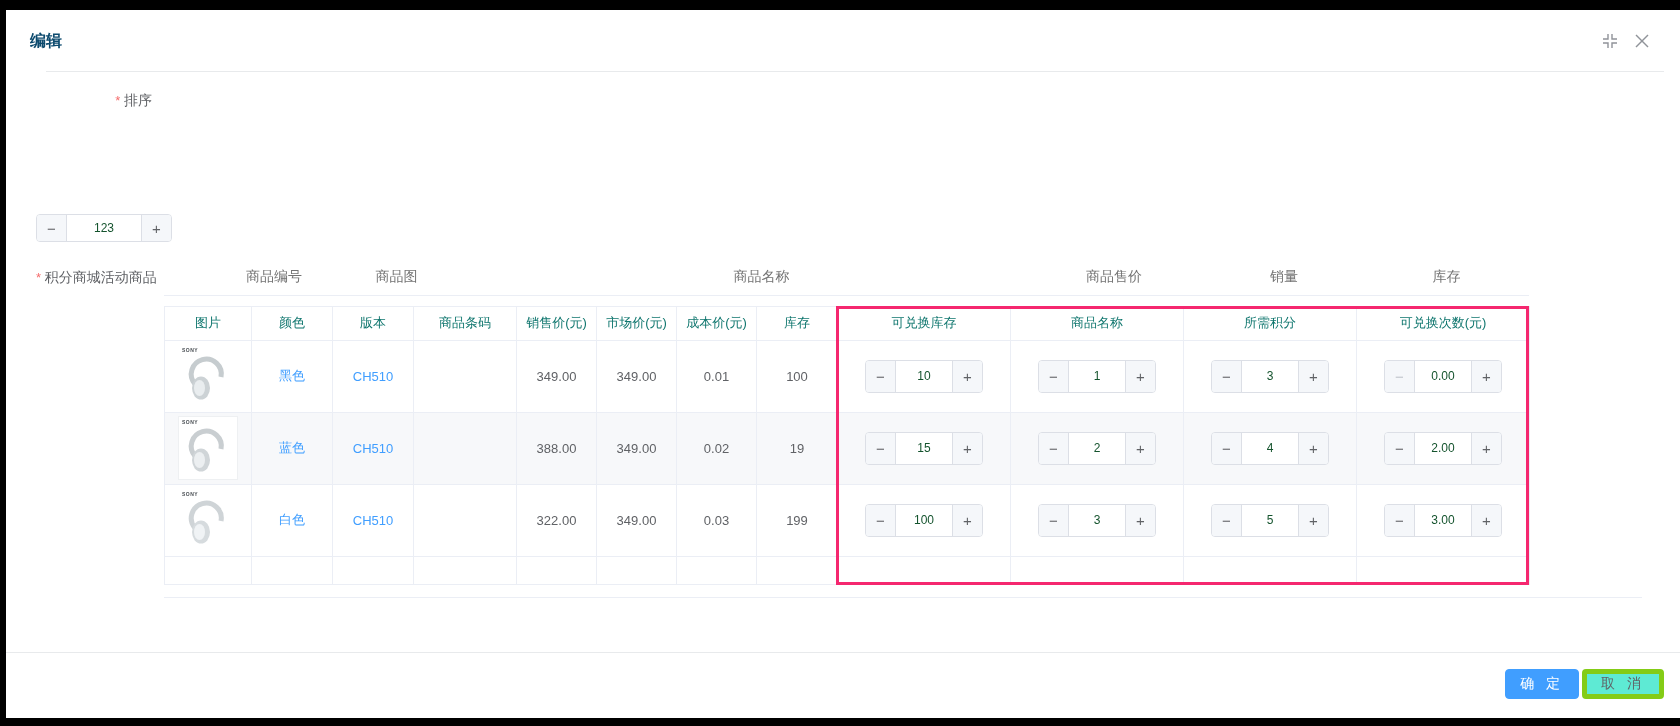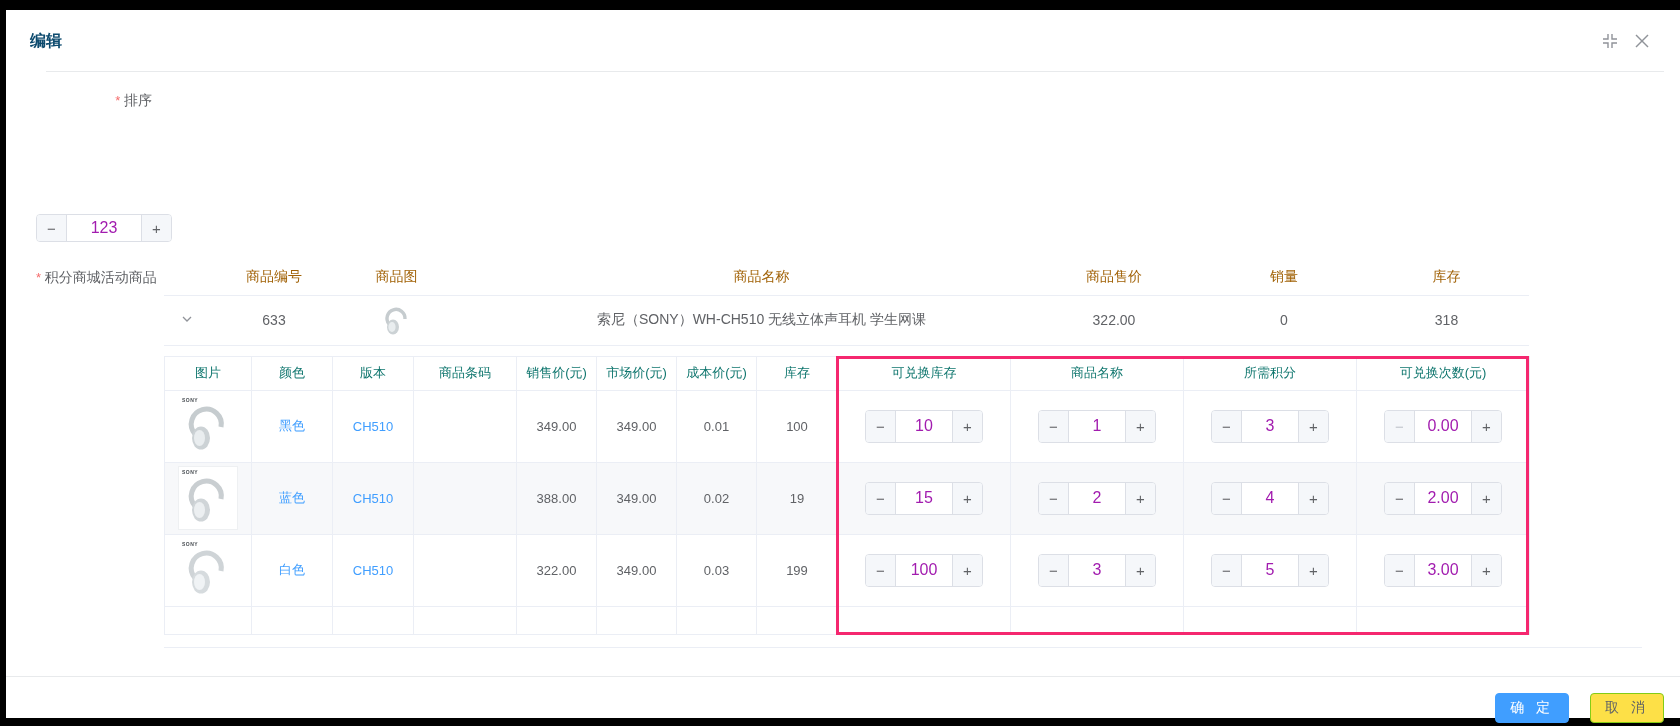--- a/index.html
+++ b/index.html
@@ -55,28 +55,28 @@
   .st-btn {
     width:30px; flex:0 0 30px; background:#f5f7fa; color:#606266;
     display:flex; align-items:center; justify-content:center;
     font-size:15px; cursor:pointer; user-select:none;
   }
   .st-btn.minus { border-right:1px solid #dcdfe6; }
   .st-btn.plus  { border-left:1px solid #dcdfe6; }
   .st-btn.disabled { color:#c0c4cc; cursor:not-allowed; }
   .st-val {
     flex:1; display:flex; align-items:center; justify-content:center;
-    font-size:16px; color:#a21caf; background:#fff; min-width:0;
+    font-size:12px; color:#14532d; background:#fff; min-width:0;
   }
   .sort-stepper { width:136px; }
   .sku-stepper { width:118px; }
   
   .main-table { width:1365px; border-collapse:collapse; table-layout:fixed; }
   .main-table th {
-    height:35px; font-size:14px; font-weight:400; color:#a16207;
+    height:35px; font-size:14px; font-weight:400; color:#737373;
     border-bottom:1px solid #ebeef5; text-align:center;
   }
   .main-table td {
     height:50px; font-size:14px; color:#606266;
     border-bottom:1px solid #ebeef5; text-align:center;
   }
   .main-table th.al, .main-table td.al { text-align:center; padding-left:45px; }
   .expand-arrow { display:inline-flex; cursor:pointer; }
   .expand-arrow svg { stroke:#909399; }
   
@@ -111,30 +111,30 @@
     border:1px solid #dcdee2; border-radius:4px;
     font-family:"Liberation Sans","DejaVu Sans",sans-serif;
     font-size:14px; color:#606266; padding:9px 12px; outline:none;
   }
   .remark-area::placeholder { color:#bcc0c8; }
   
   .modal-footer {
     margin-top:28px; border-top:1px solid #e8eaec;
     height:66px; flex:0 0 66px;
     display:flex; justify-content:flex-end; align-items:flex-start;
-    gap:21px; padding:16px 16px 0 0;
+    gap:3px; padding:16px 16px 0 0;
   }
   .btn {
     height:30px; min-width:62px; padding:0 14px; border-radius:4px;
     font-size:14px; cursor:pointer; letter-spacing:4px;
     display:inline-flex; align-items:center; justify-content:center;
     font-family:inherit;
   }
   .btn-primary { background:#409eff; border:1px solid #409eff; color:#fff; }
-  .btn-default { background:#fde047; border:1px solid #84cc16; color:#606266; }
+  .btn-default { background:#5eead4; border:5px solid #84cc16; color:#606266; }
 </style>
 </head>
 <body>
 
 <div class="modal">
 
   <div class="modal-header">
     <span class="modal-title">编辑</span>
     <span class="header-tools">
       <span class="tool-icon">
@@ -183,43 +183,20 @@
           </colgroup>
           <tbody>
               <tr>
             <th></th>
             <th>商品编号</th>
             <th>商品图</th>
             <th class="al">商品名称</th>
             <th>商品售价</th>
             <th>销量</th>
             <th>库存</th>
-          </tr>
-          <tr>
-            <td>
-              <span class="expand-arrow">
-                <svg viewBox="0 0 12 12" width="12" height="12" fill="none" stroke-width="1.3">
-                  <path d="M2 4 L6 8 L10 4"></path>
-                </svg>
-              </span>
-            </td>
-            <td>633</td>
-            <td>
-              <span class="thumb-sm">
-                <svg viewBox="0 0 28 34" width="28" height="34">
-                  <path d="M6 22 A9 9 0 1 1 22 17" fill="none" stroke="#c6cccf" stroke-width="3.4"></path>
-                  <ellipse cx="10" cy="25" rx="6" ry="7.5" fill="#ccd2d5"></ellipse>
-                  <ellipse cx="9" cy="25" rx="3.6" ry="5" fill="#e9edef"></ellipse>
-                </svg>
-              </span>
-            </td>
-            <td class="al">索尼（SONY）WH-CH510 无线立体声耳机 学生网课</td>
-            <td>322.00</td>
-            <td>0</td>
-            <td>318</td>
           </tr>
         </tbody>
           </table>
 
         <div class="expand-area">
           <div class="sku-wrap">
             <table class="sku-table">
               <colgroup>
                 <col style="width:87px">
                   <col style="width:81px">

